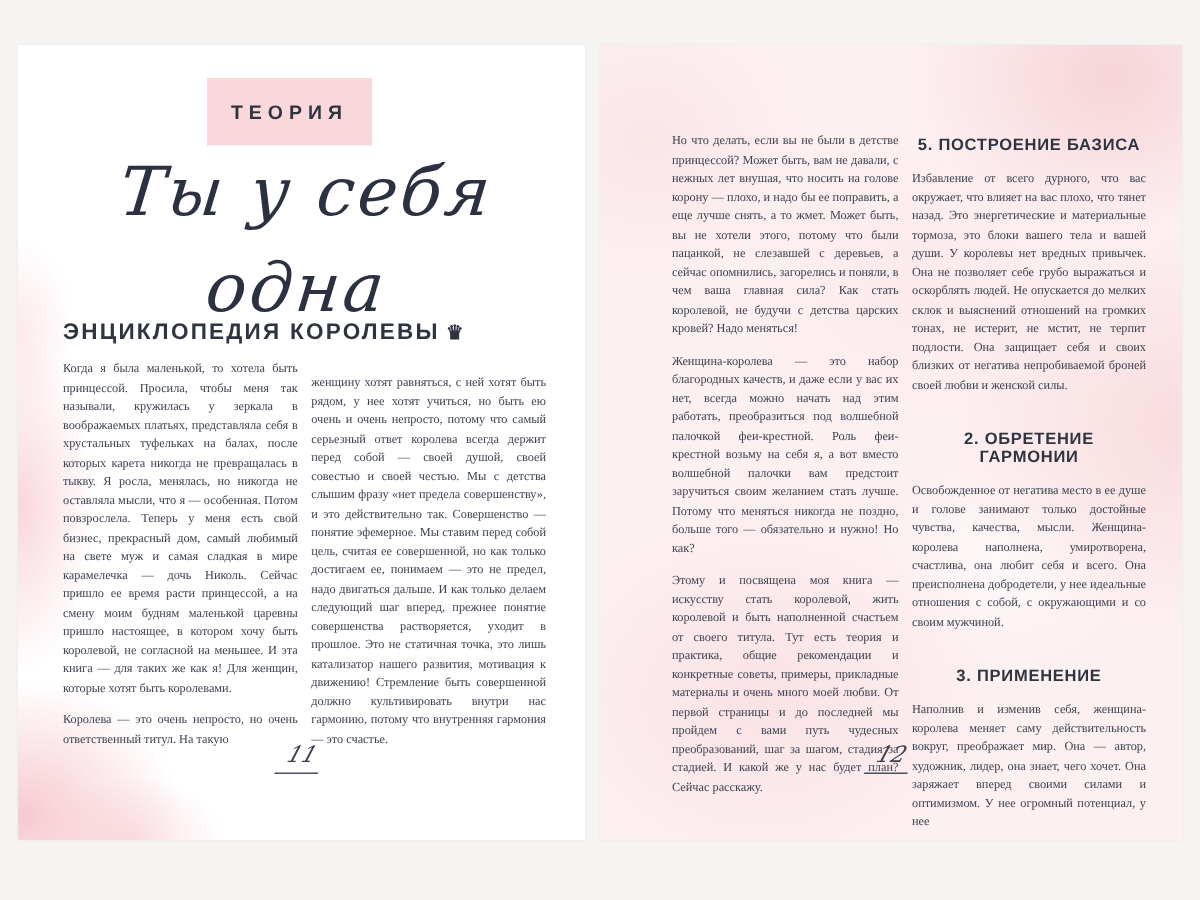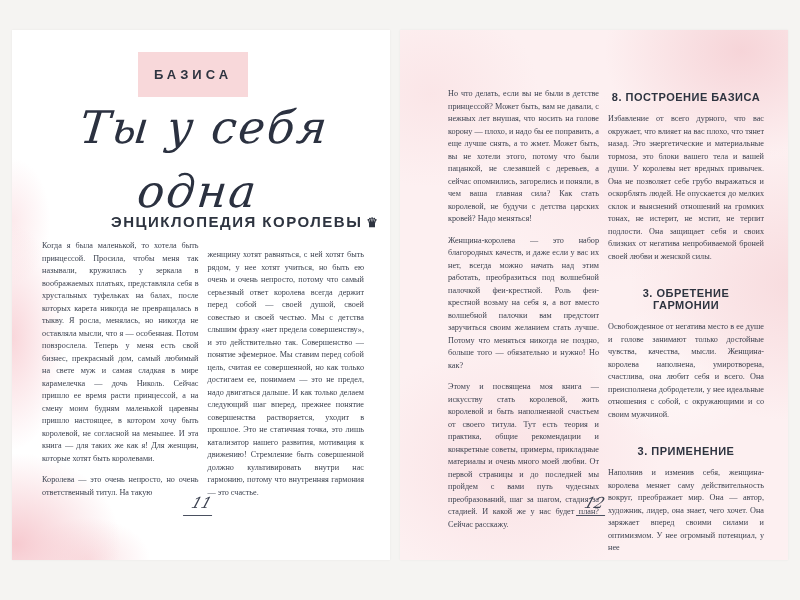--- a/index.html
+++ b/index.html
@@ -45,22 +45,22 @@
     position:absolute;left:0;top:66px;width:378px;
     text-align:center;
     font-family:"DejaVu Serif", serif;
     font-style:italic;font-weight:normal;
     font-size:45px;line-height:64px;
     letter-spacing:2px;
     color:#2b3140;
     transform:skewX(-6deg);
   }
   .section-heading{
-    position:absolute;left:44px;top:183px;width:322px;
-    text-align:right;
+    position:absolute;left:30px;top:183px;width:322px;
+    text-align:left;
     font-family:"Liberation Sans", sans-serif;
     font-size:15px;font-weight:bold;letter-spacing:1.5px;
     color:var(--heading,#2e3440);
     white-space:nowrap;
   }
   .crown{font-size:13px;letter-spacing:0;margin-left:4px;}
   .cols-left{
     position:absolute;left:30px;top:210px;width:322px;
     display:flex;gap:9px;align-items:flex-end;
   }
@@ -99,21 +99,21 @@
     padding:0 5px 3px 5px;
   }
 </style>
 </head>
 <body>
 
 <div class="spread">
 
   <div class="page page-left">
     <div class="kicker">
-      <span>БАЗИСА</span>
+      <span>ТЕОРИЯ</span>
     </div>
 
     <div class="script-title">Ты у себя одна</div>
 
     <div class="section-heading">
       <span>ЭНЦИКЛОПЕДИЯ КОРОЛЕВЫ</span><span class="crown">♛</span>
     </div>
 
     <div class="cols-left body-text">
       <div class="col">
@@ -130,24 +130,24 @@
 
   <div class="page page-right">
 
     <div class="cols-right-1 body-text">
       <p>Но что делать, если вы не были в детстве принцессой? Может быть, вам не давали, с нежных лет внушая, что носить на голове корону — плохо, и надо бы ее поправить, а еще лучше снять, а то жмет. Может быть, вы не хотели этого, потому что были пацанкой, не слезавшей с деревьев, а сейчас опомнились, загорелись и поняли, в чем ваша главная сила? Как стать королевой, не будучи с детства царских кровей? Надо меняться!</p>
       <p>Женщина-королева — это набор благородных качеств, и даже если у вас их нет, всегда можно начать над этим работать, преобразиться под волшебной палочкой феи-крестной. Роль феи-крестной возьму на себя я, а вот вместо волшебной палочки вам предстоит заручиться своим желанием стать лучше. Потому что меняться никогда не поздно, больше того — обязательно и нужно! Но как?</p>
       <p>Этому и посвящена моя книга — искусству стать королевой, жить королевой и быть наполненной счастьем от своего титула. Тут есть теория и практика, общие рекомендации и конкретные советы, примеры, прикладные материалы и очень много моей любви. От первой страницы и до последней мы пройдем с вами путь чудесных преобразований, шаг за шагом, стадия за стадией. И какой же у нас будет план? Сейчас расскажу.</p>
     </div>
 
     <div class="cols-right-2 body-text">
-      <div class="col-heading first">8. ПОСТРОЕНИЕ БАЗИСА</div>
+      <div class="col-heading first">5. ПОСТРОЕНИЕ БАЗИСА</div>
       <p>Избавление от всего дурного, что вас окружает, что влияет на вас плохо, что тянет назад. Это энергетические и материальные тормоза, это блоки вашего тела и вашей души. У королевы нет вредных привычек. Она не позволяет себе грубо выражаться и оскорблять людей. Не опускается до мелких склок и выяснений отношений на громких тонах, не истерит, не мстит, не терпит подлости. Она защищает себя и своих близких от негатива непробиваемой броней своей любви и женской силы.</p>
 
-      <div class="col-heading">3. ОБРЕТЕНИЕ ГАРМОНИИ</div>
+      <div class="col-heading">2. ОБРЕТЕНИЕ ГАРМОНИИ</div>
       <p>Освобожденное от негатива место в ее душе и голове занимают только достойные чувства, качества, мысли. Женщина-королева наполнена, умиротворена, счастлива, она любит себя и всего. Она преисполнена добродетели, у нее идеальные отношения с собой, с окружающими и со своим мужчиной.</p>
 
       <div class="col-heading">3. ПРИМЕНЕНИЕ</div>
       <p>Наполнив и изменив себя, женщина-королева меняет саму действительность вокруг, преображает мир. Она — автор, художник, лидер, она знает, чего хочет. Она заряжает вперед своими силами и оптимизмом. У нее огромный потенциал, у нее</p>
     </div>
 
     <div class="page-number">12</div>
   </div>
 
 </div>

